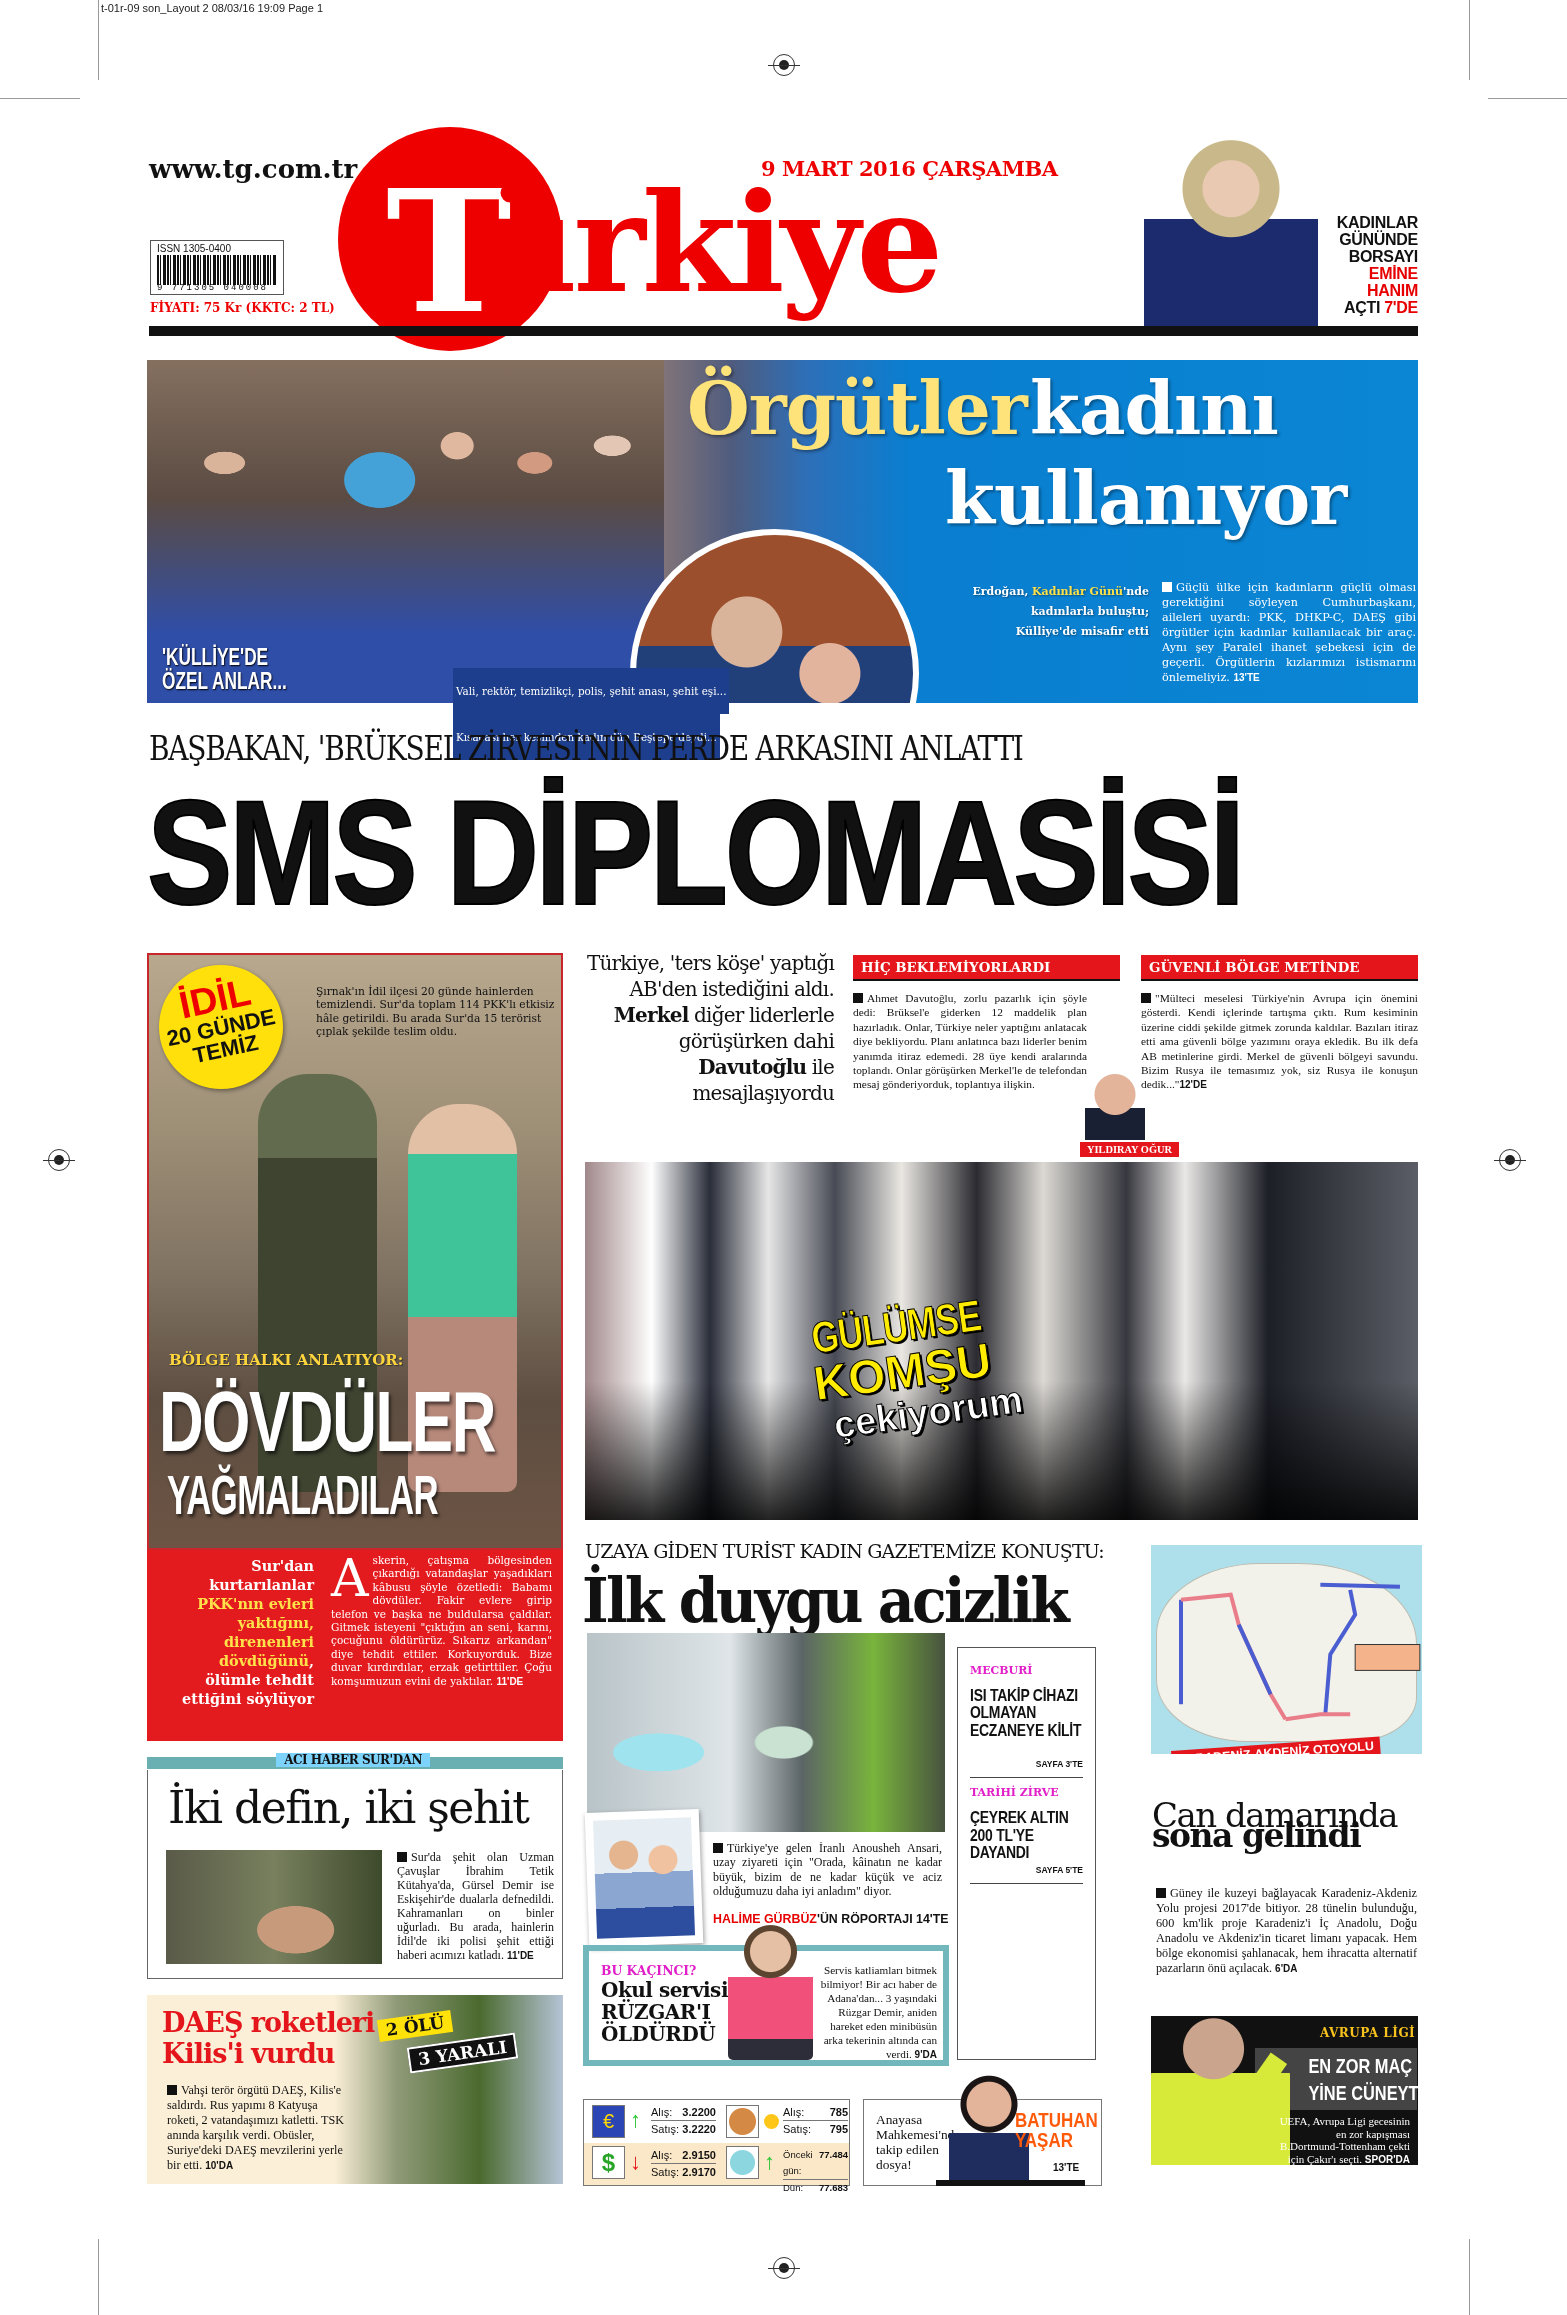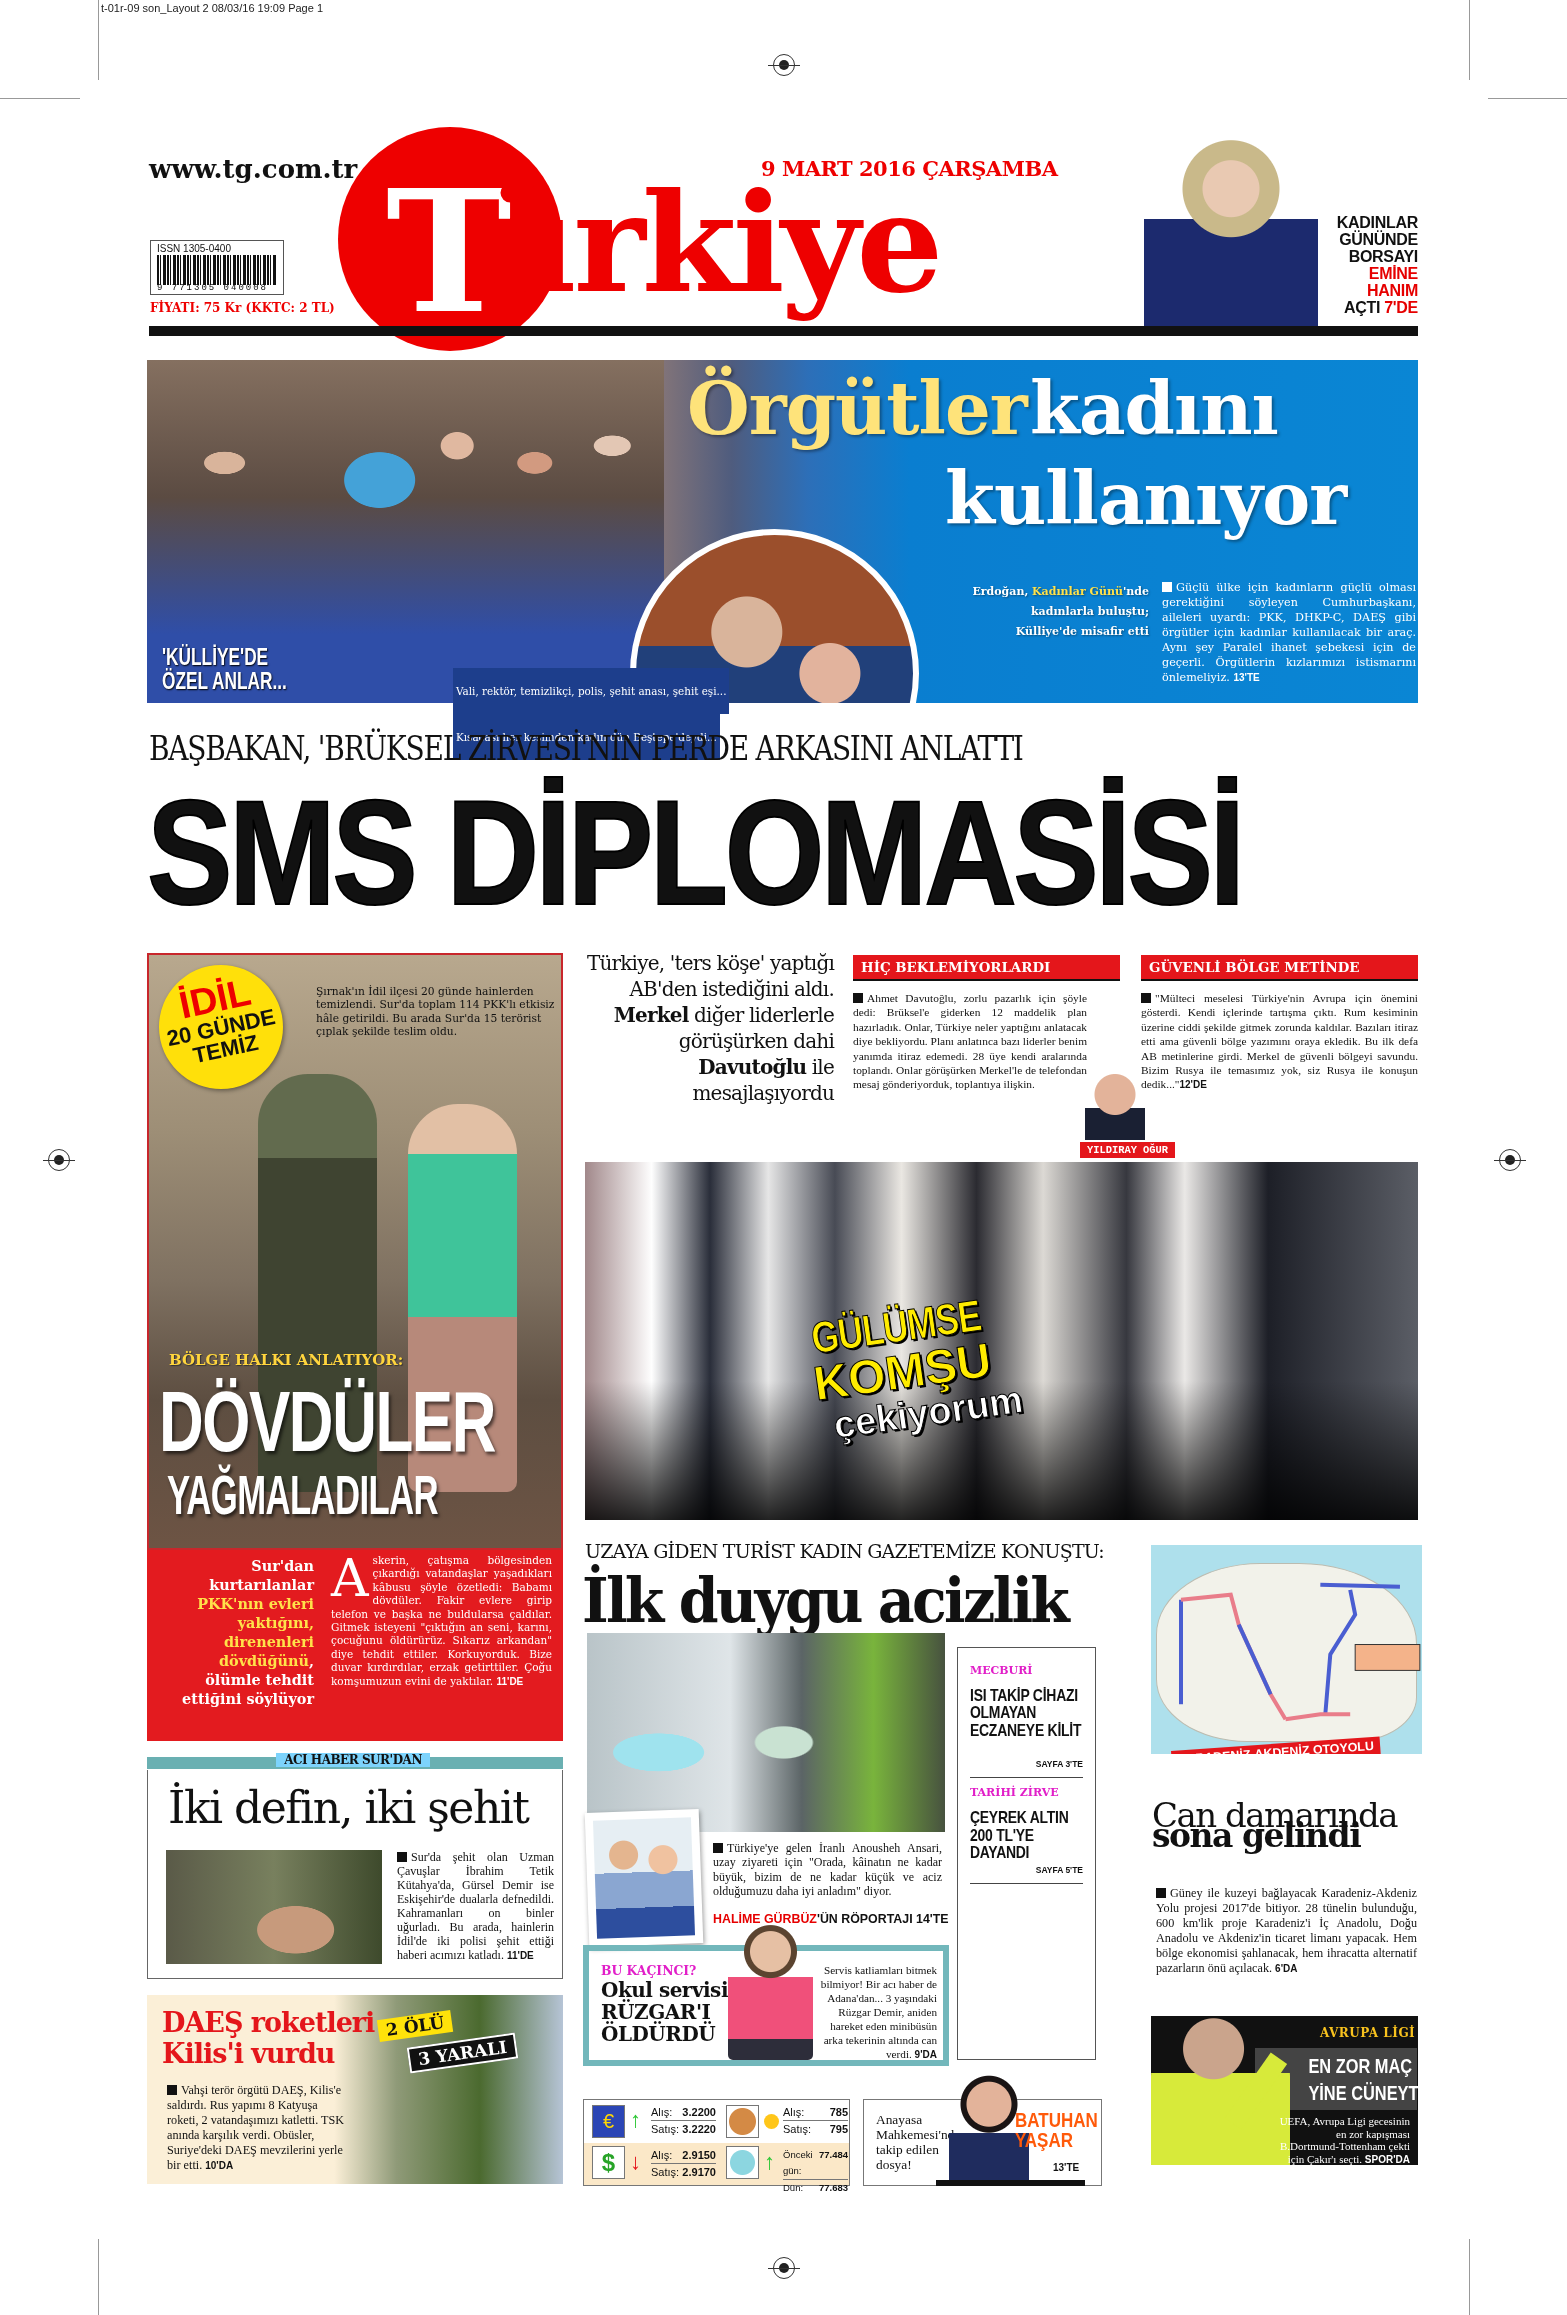--- a/index.html
+++ b/index.html
@@ -96,21 +96,21 @@
 
   
   .center-deck { left: 585px; top: 950px; width: 249px; text-align: right; font-family: "DejaVu Serif", serif; font-size: 20px; line-height: 26px; letter-spacing: -0.8px; }
   .center-deck b { font-weight: 900; }
   .sec-head { background: #e4161b; color: #fff; font-family: "DejaVu Serif", serif; font-weight: 900; font-size: 13.4px; padding: 4px 8px; border-bottom: 2px solid #111; }
   .hic { left: 853px; top: 955px; width: 267px; }
   .guvenli { left: 1141px; top: 955px; width: 277px; }
   .col-body { font-family: "Liberation Serif", serif; font-size: 11.4px; line-height: 14.4px; text-align: justify; }
   .bullet { display: inline-block; width: 10px; height: 10px; background: #111; margin-right: 4px; vertical-align: -1px; }
   .yildiray-photo { left: 1085px; top: 1070px; width: 60px; height: 70px; border-radius: 50% 50% 0 0; background: radial-gradient(circle at 50% 35%, #e3b39a 0 20px, transparent 21px), linear-gradient(180deg, transparent 0 55%, #1a2033 55%); }
-  .yildiray-tag { left: 1080px; top: 1142px; background: #e4161b; color: #fff; font-family: Liberation Mono, monospace; font-weight: 700; font-size: 10.4px; padding: 2px 7px; }
+  .yildiray-tag { left: 1080px; top: 1142px; background: #e4161b; color: #fff; font-family: Liberation Serif, serif; font-weight: 700; font-size: 10.4px; padding: 2px 7px; }
   .big-photo { left: 585px; top: 1162px; width: 833px; height: 358px; background: linear-gradient(90deg, #a1888a 0%, #fefefe 8%, #2a2e3a 15%, #e6e6e6 22%, #484b55 30%, #eae7e2 38%, #2b2b31 47%, #dcd9d4 55%, #37383f 65%, #eae8e6 72%, #1d1f27 82%, #5b5e66 100%); overflow: hidden; }
   .bp-overlay { left: 0; top: 219px; width: 833px; height: 139px; background: linear-gradient(180deg, transparent, rgba(0,0,0,.85)); }
   .gulumse { left: 194px; top: 159px; transform: rotate(-8deg); transform-origin: left top; text-align: center; font-family: "Liberation Sans", sans-serif; font-weight: 900; line-height: 1; }
   .gulumse .g1 { color: #ffec00; font-size: 44px; -webkit-text-stroke: 1px #000; text-shadow: 2px 2px 0 #000; letter-spacing: -1px; transform: scaleX(0.8); }
   .gulumse .g2 { color: #ffec00; font-size: 48px; -webkit-text-stroke: 1px #000; text-shadow: 2px 2px 0 #000; }
   .gulumse .g3 { color: #fff; font-size: 38px; -webkit-text-stroke: 1px #000; text-shadow: 2px 2px 0 #000; margin-left: 40px; }
   .bp-caption { left: 542px; top: 284px; width: 279px; color: #fff; font-family: "DejaVu Serif", serif; font-size: 11.2px; line-height: 14.4px; }
 
   
   .uzaya { left: 585px; top: 1540px; font-family: "DejaVu Serif", serif; font-size: 19px; letter-spacing: -0.8px; white-space: nowrap; }

